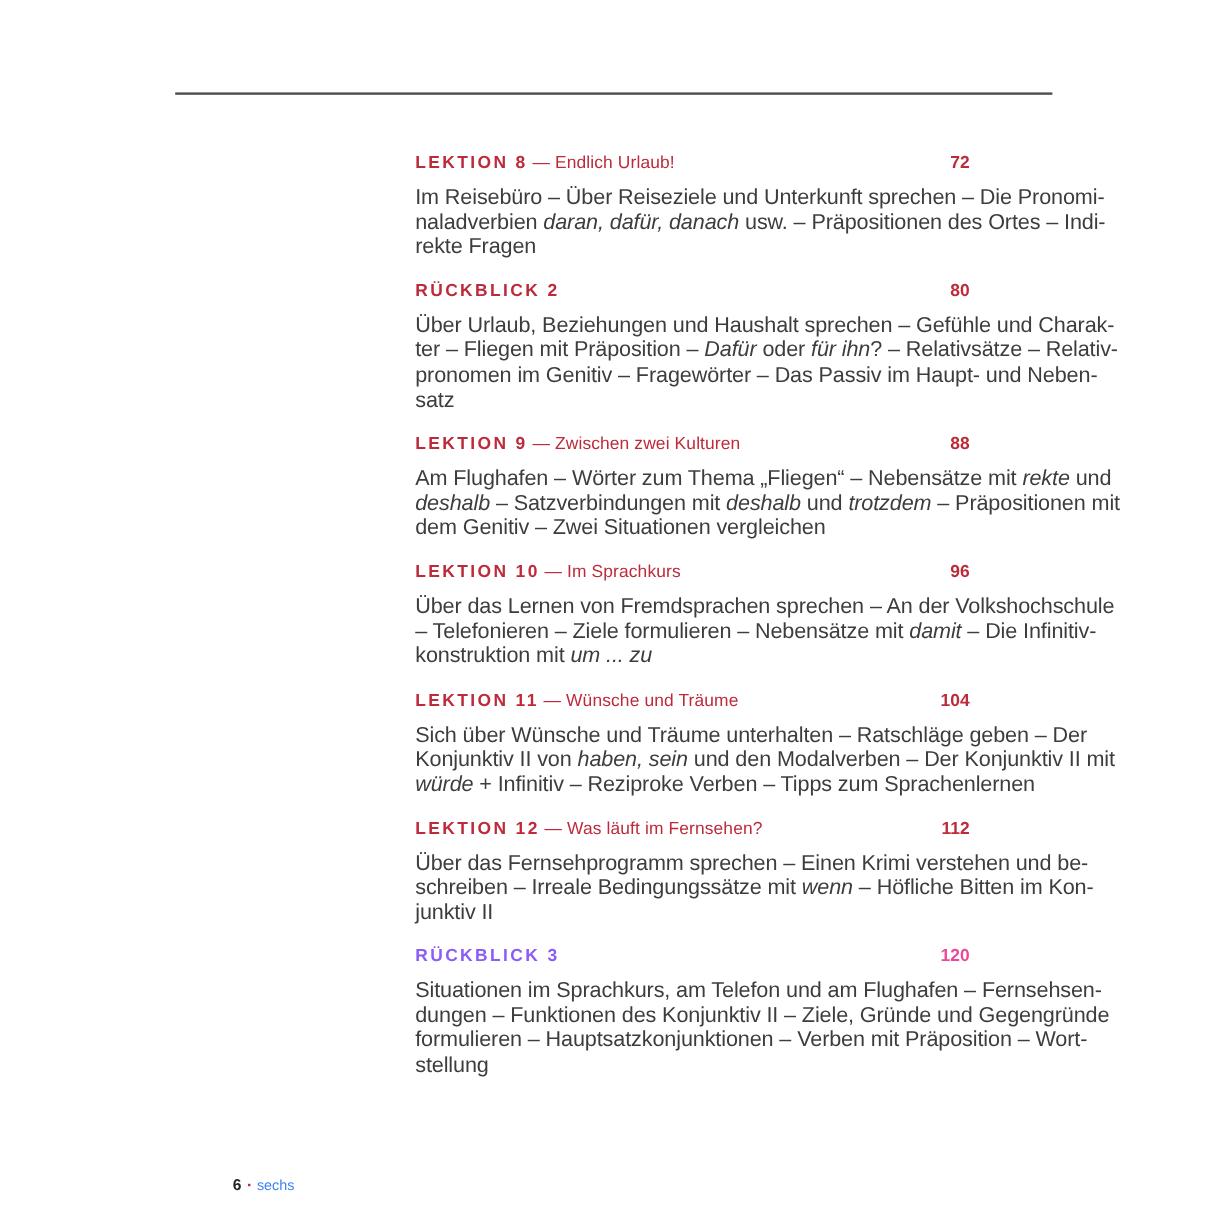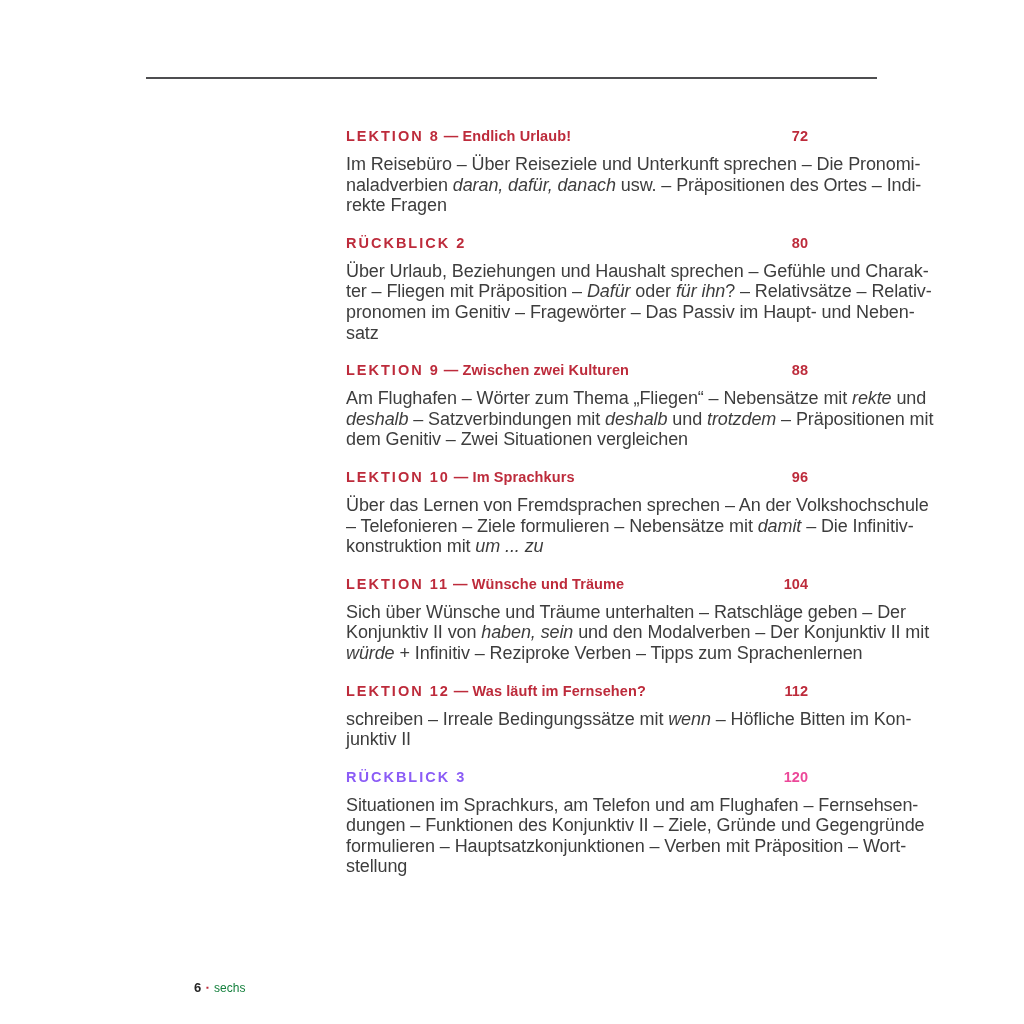--- a/index.html
+++ b/index.html
@@ -17,38 +17,38 @@
   section.toc-section { margin:0 0 18px 0; }
   .heading-row {
     display:flex; justify-content:space-between; align-items:baseline;
     line-height:18px; margin-bottom:9px;
   }
   .heading-left { white-space:nowrap; }
   .label {
     color:#bd2b3b; font-weight:bold; font-size:14.5px; letter-spacing:2px;
   }
   .title {
-    color:#bd2b3b; font-weight:bold; font-size:14.5px; margin-left:4px;
+    color:#bd2b3b; font-weight:normal; font-size:14.5px; margin-left:4px;
     letter-spacing:0.1px;
   }
   .page {
     color:#bd2b3b; font-weight:bold; font-size:14.5px; flex:0 0 auto;
   }
   .body {
     font-size:18px; line-height:20.6px; color:#3d3d3d; letter-spacing:-0.1px;
   }
   .line { white-space:nowrap; }
   .line em { font-style:italic; }
   .footer {
     position:absolute; left:194px; top:981px;
     display:flex; align-items:center; gap:5px; line-height:14px;
   }
   .footer .num { font-weight:bold; font-size:13px; color:#262626; }
   .footer .bullet { color:#bd2b3b; font-size:8px; line-height:8px; }
-  .footer .word { font-size:12px; color:#15803d; }
+  .footer .word { font-size:12px; color:#3b82f6; }
 </style>
 </head>
 <body>
 
 <div class="rule"></div>
 
 <div class="content">
   <section class="toc-section">
     <div class="heading-row">
       <span class="heading-left">
@@ -121,20 +121,21 @@
   </section>
 
   <section class="toc-section">
     <div class="heading-row">
       <span class="heading-left">
         <span class="label accent" style="color: rgb(189, 43, 59);">LEKTION 12</span><span class="title accent" style="color: rgb(189, 43, 59);">— Was läuft im Fernsehen?</span>
       </span>
       <span class="page accent" style="color: rgb(189, 43, 59);">112</span>
     </div>
     <div class="body">
+        <div class="line"><span>Über das Fernsehprogramm sprechen – Einen Krimi verstehen und be-</span></div>
         <div class="line"><span>schreiben – Irreale Bedingungssätze mit </span><em>wenn</em><span> – Höfliche Bitten im Kon-</span></div>
         <div class="line"><span>junktiv II</span></div>
       </div>
   </section>
 
   <section class="toc-section">
     <div class="heading-row">
       <span class="heading-left">
         <span class="label accent" style="color: #8b5cf6;">RÜCKBLICK 3</span><span class="title accent" style="color: rgb(189, 43, 59);"></span>
       </span>

